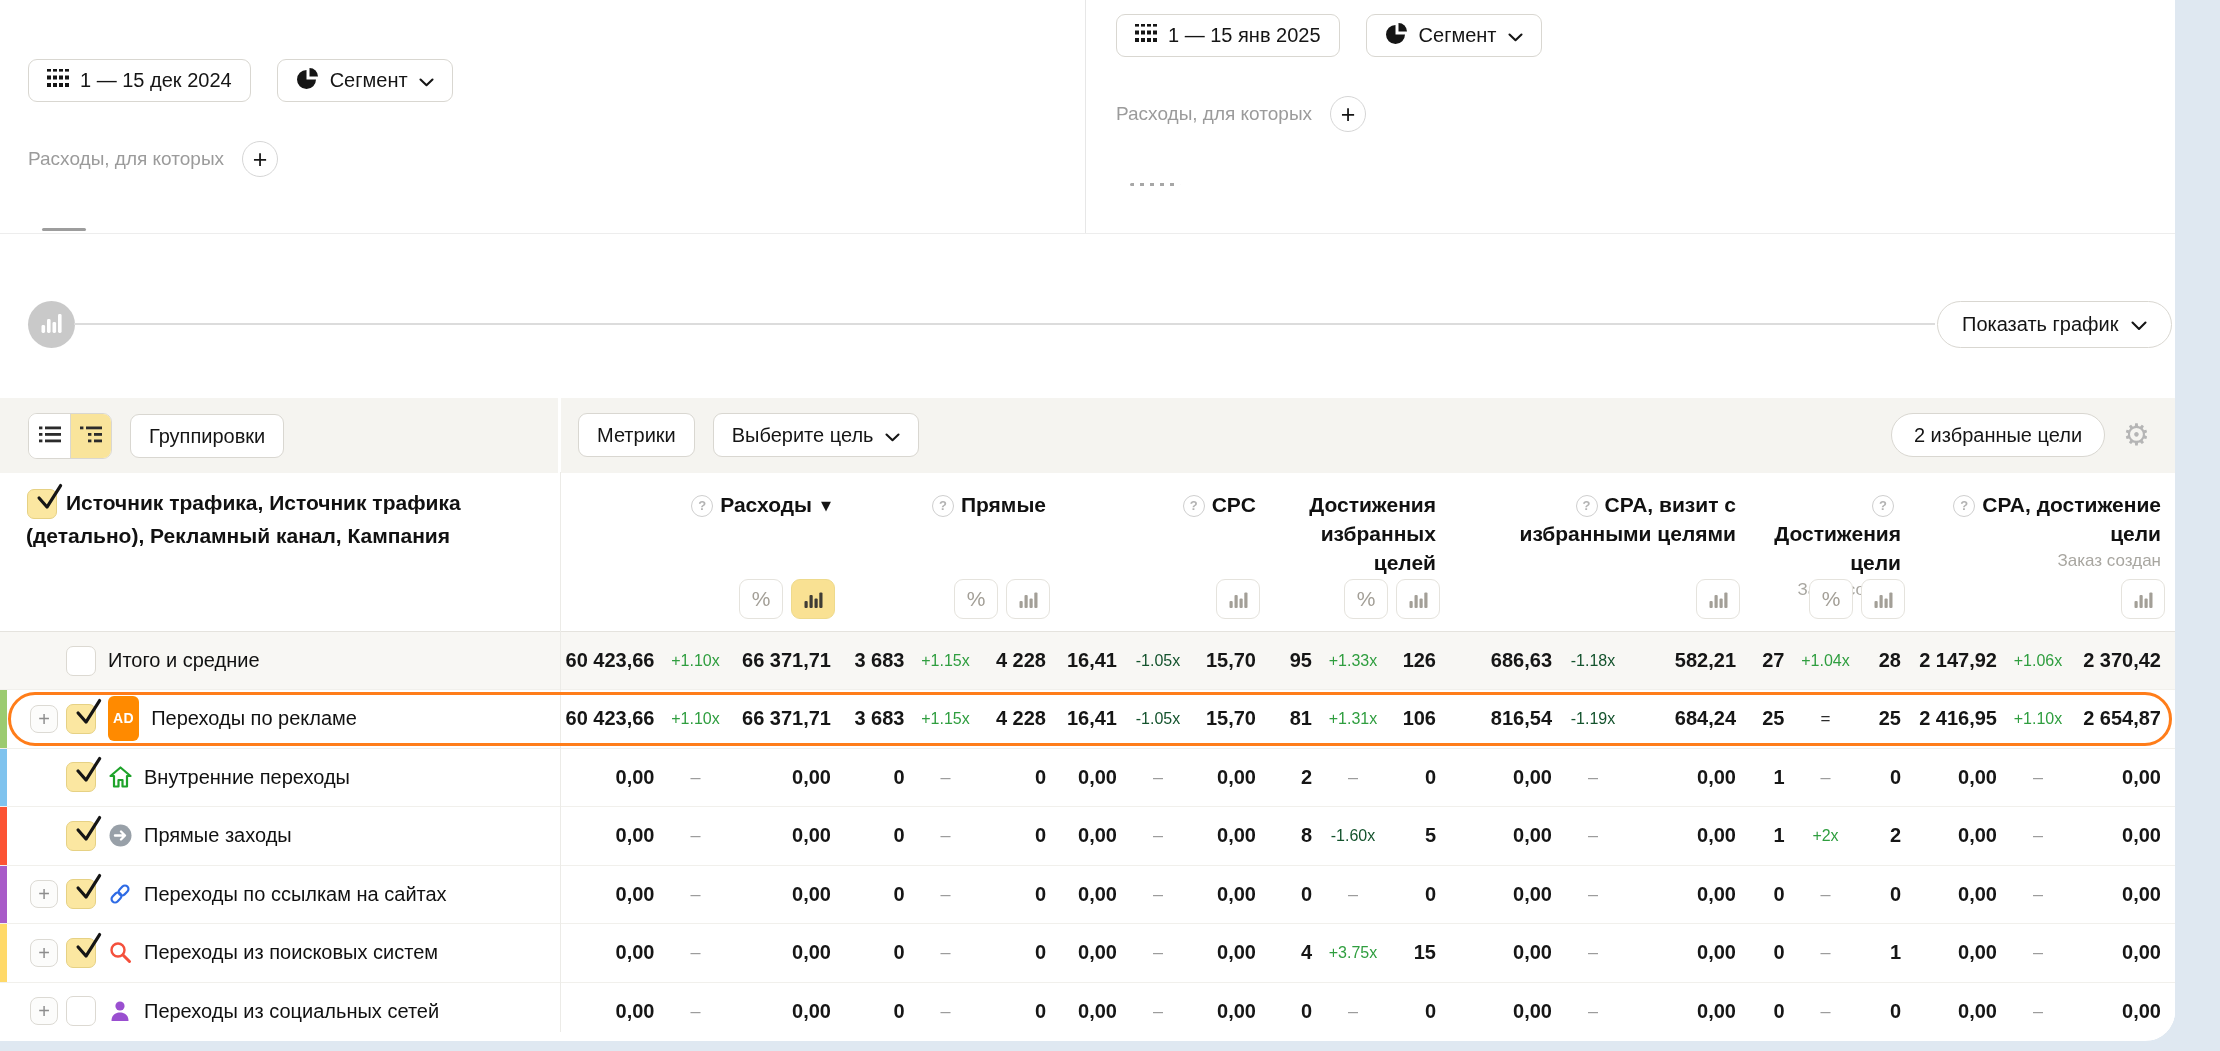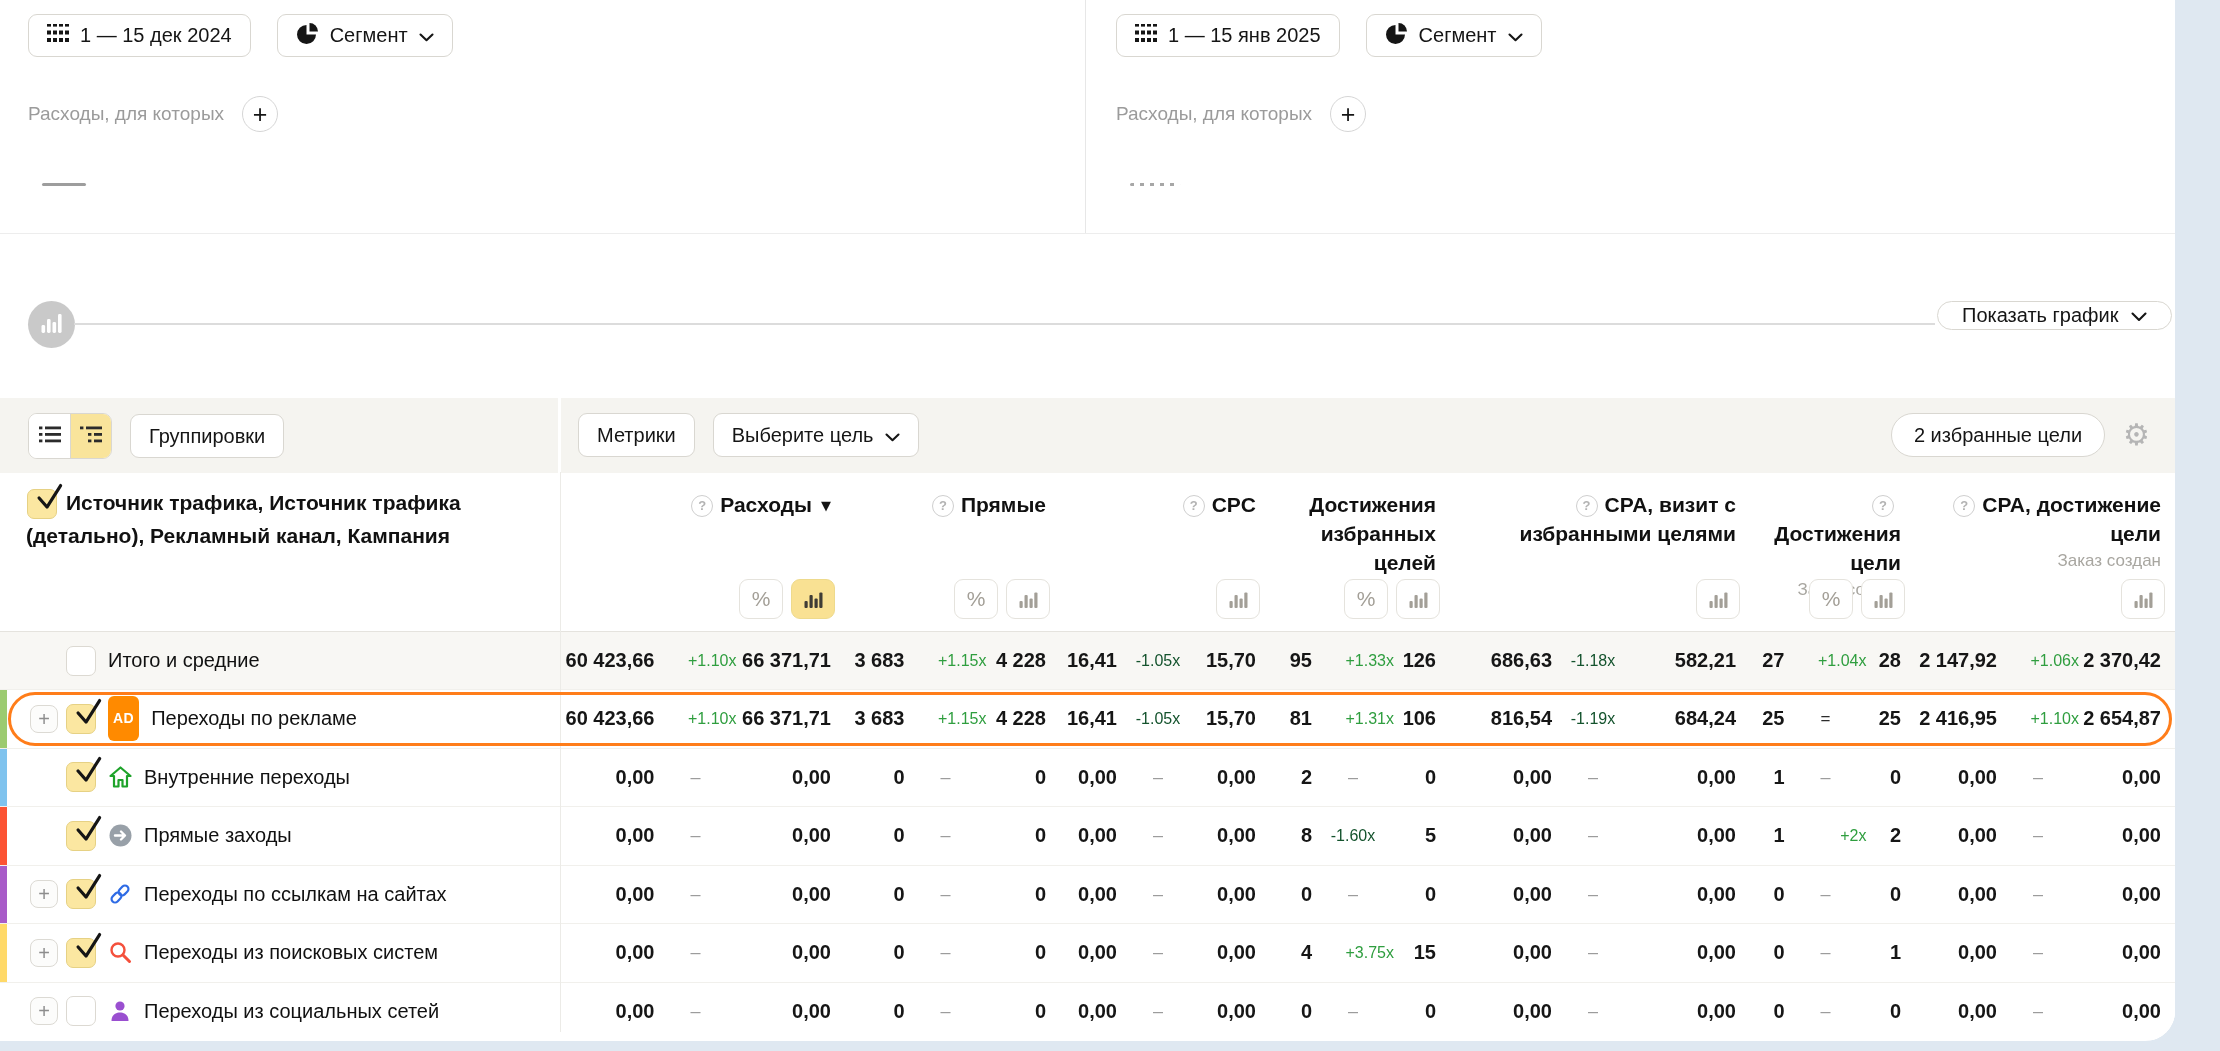--- a/index.html
+++ b/index.html
@@ -3,40 +3,40 @@
 <meta charset="utf-8">
 <style>
   html,body{margin:0;padding:0;width:2220px;height:1051px;}
   body{font-family:"Liberation Sans","DejaVu Sans",sans-serif;color:#161616;}
   .page{position:relative;width:2220px;height:1051px;background:#dfe8f1;overflow:hidden;}
   .card{position:absolute;left:0;top:0;width:2175px;height:1041px;background:#fff;border-radius:0 0 30px 0;overflow:hidden;}
 
   
   .compare{position:relative;height:233px;border-bottom:1px solid #ededed;}
   .pane{position:absolute;top:0;height:233px;}
-  .pane.left{left:0;width:1085px;}
+  .pane.left{left:0;width:1085px;margin-top:45px;}
   .pane.right{left:1088px;width:1087px;}
   .vdiv{position:absolute;left:1085px;top:0;width:1px;height:233px;background:#e7e7e7;}
   .controls{position:absolute;left:28px;top:14px;display:flex;gap:26px;}
   .btn{display:inline-flex;align-items:center;gap:11px;background:#fff;border:1px solid #d9d7d1;border-radius:9px;
        height:43px;padding:0 18px;font-size:20px;font-family:inherit;color:#151515;cursor:pointer;white-space:nowrap;}
   .costs{position:absolute;left:28px;top:96px;display:flex;align-items:center;gap:18px;}
   .costs-label{font-size:19px;color:#9b9b9b;}
   .addbtn{width:36px;height:36px;border-radius:50%;border:1px solid #d6d6d6;background:#fff;cursor:pointer;
           font-size:25px;line-height:32px;color:#151515;padding:0;font-family:inherit;}
   .sample{position:absolute;left:42px;top:183px;width:44px;height:3px;background:#9d9d9d;border-radius:2px;}
   .sample.dotted{width:50px;background:repeating-linear-gradient(90deg,#a7a7a7 0 4px,transparent 4px 10px);}
 
   
   .chartbar{position:relative;height:164px;background:#fff;}
   .bubble{position:absolute;left:28px;top:67px;width:47px;height:47px;border-radius:50%;background:#c9c9c9;
           display:flex;align-items:center;justify-content:center;}
   .track{position:absolute;left:74px;top:89px;width:1861px;height:2px;background:#dcdcdc;}
   .pill{display:inline-flex;align-items:center;gap:12px;background:#fff;border:1px solid #d9d7d1;border-radius:26px;
-        height:29px;padding:4px 24px;font-size:20px;font-family:inherit;color:#151515;cursor:pointer;white-space:nowrap;}
+        height:47px;padding:4px 24px;font-size:20px;font-family:inherit;color:#151515;cursor:pointer;white-space:nowrap;}
   .showchart{position:absolute;left:1937px;top:67px;}
 
   
   .toolbar{position:relative;height:75px;background:#f5f4f0;}
   .tb-div{position:absolute;left:558px;top:0;width:3px;height:75px;background:#fff;}
   .tb-left{position:absolute;left:28px;top:15px;display:flex;gap:18px;align-items:center;}
   .tb-right{position:absolute;left:578px;right:25px;top:15px;display:flex;gap:18px;align-items:center;}
   .tb-right .spacer{flex:1;}
   .seg{display:flex;border:1px solid #d9d7d1;border-radius:9px;overflow:hidden;background:#fff;}
   .seg-btn{width:41px;height:44px;border:none;background:#fff;display:flex;align-items:center;justify-content:center;cursor:pointer;padding:0;}
@@ -77,21 +77,21 @@
   .cb.checked{background:#fbe7a1;border-color:#e6d184;}
   .cb .tick{position:absolute;left:2px;top:-9px;}
   .ricon{display:flex;width:24px;flex:0 0 24px;justify-content:center;}
   .adbadge{display:inline-block;background:#ff8a00;color:#fff;font-weight:bold;font-size:14px;line-height:25px;
            padding:10px 5px;border-radius:6px;letter-spacing:.5px;}
   .rowlabel{font-size:20px;color:#111;white-space:nowrap;}
   .mcells{display:flex;height:100%;align-items:center;}
   .mcell{display:grid;grid-template-columns:1fr 82px 1fr;align-items:center;box-sizing:border-box;padding-right:14px;}
   .v1,.v2{text-align:right;font-weight:600;font-size:20px;color:#161616;white-space:nowrap;}
   .delta{text-align:center;font-size:16px;white-space:nowrap;}
-  .d-up{color:#2f9e3f;text-align:right;}
+  .d-up{color:#2f9e3f;}
   .d-down{color:#14532d;}
   .d-none{color:#9c9c9c;font-size:18px;}
   .d-eq{color:#2b2b2b;font-size:17px;}
   .hl{position:absolute;left:8px;right:3px;top:2px;bottom:2px;border:3.5px solid #ff7d1a;border-radius:27px;pointer-events:none;z-index:3;}
   .coldiv{position:absolute;left:560px;top:472px;width:1px;height:560px;background:#ecebe7;pointer-events:none;}
 </style>
 </head>
 <body>
 
 <div class="page">

